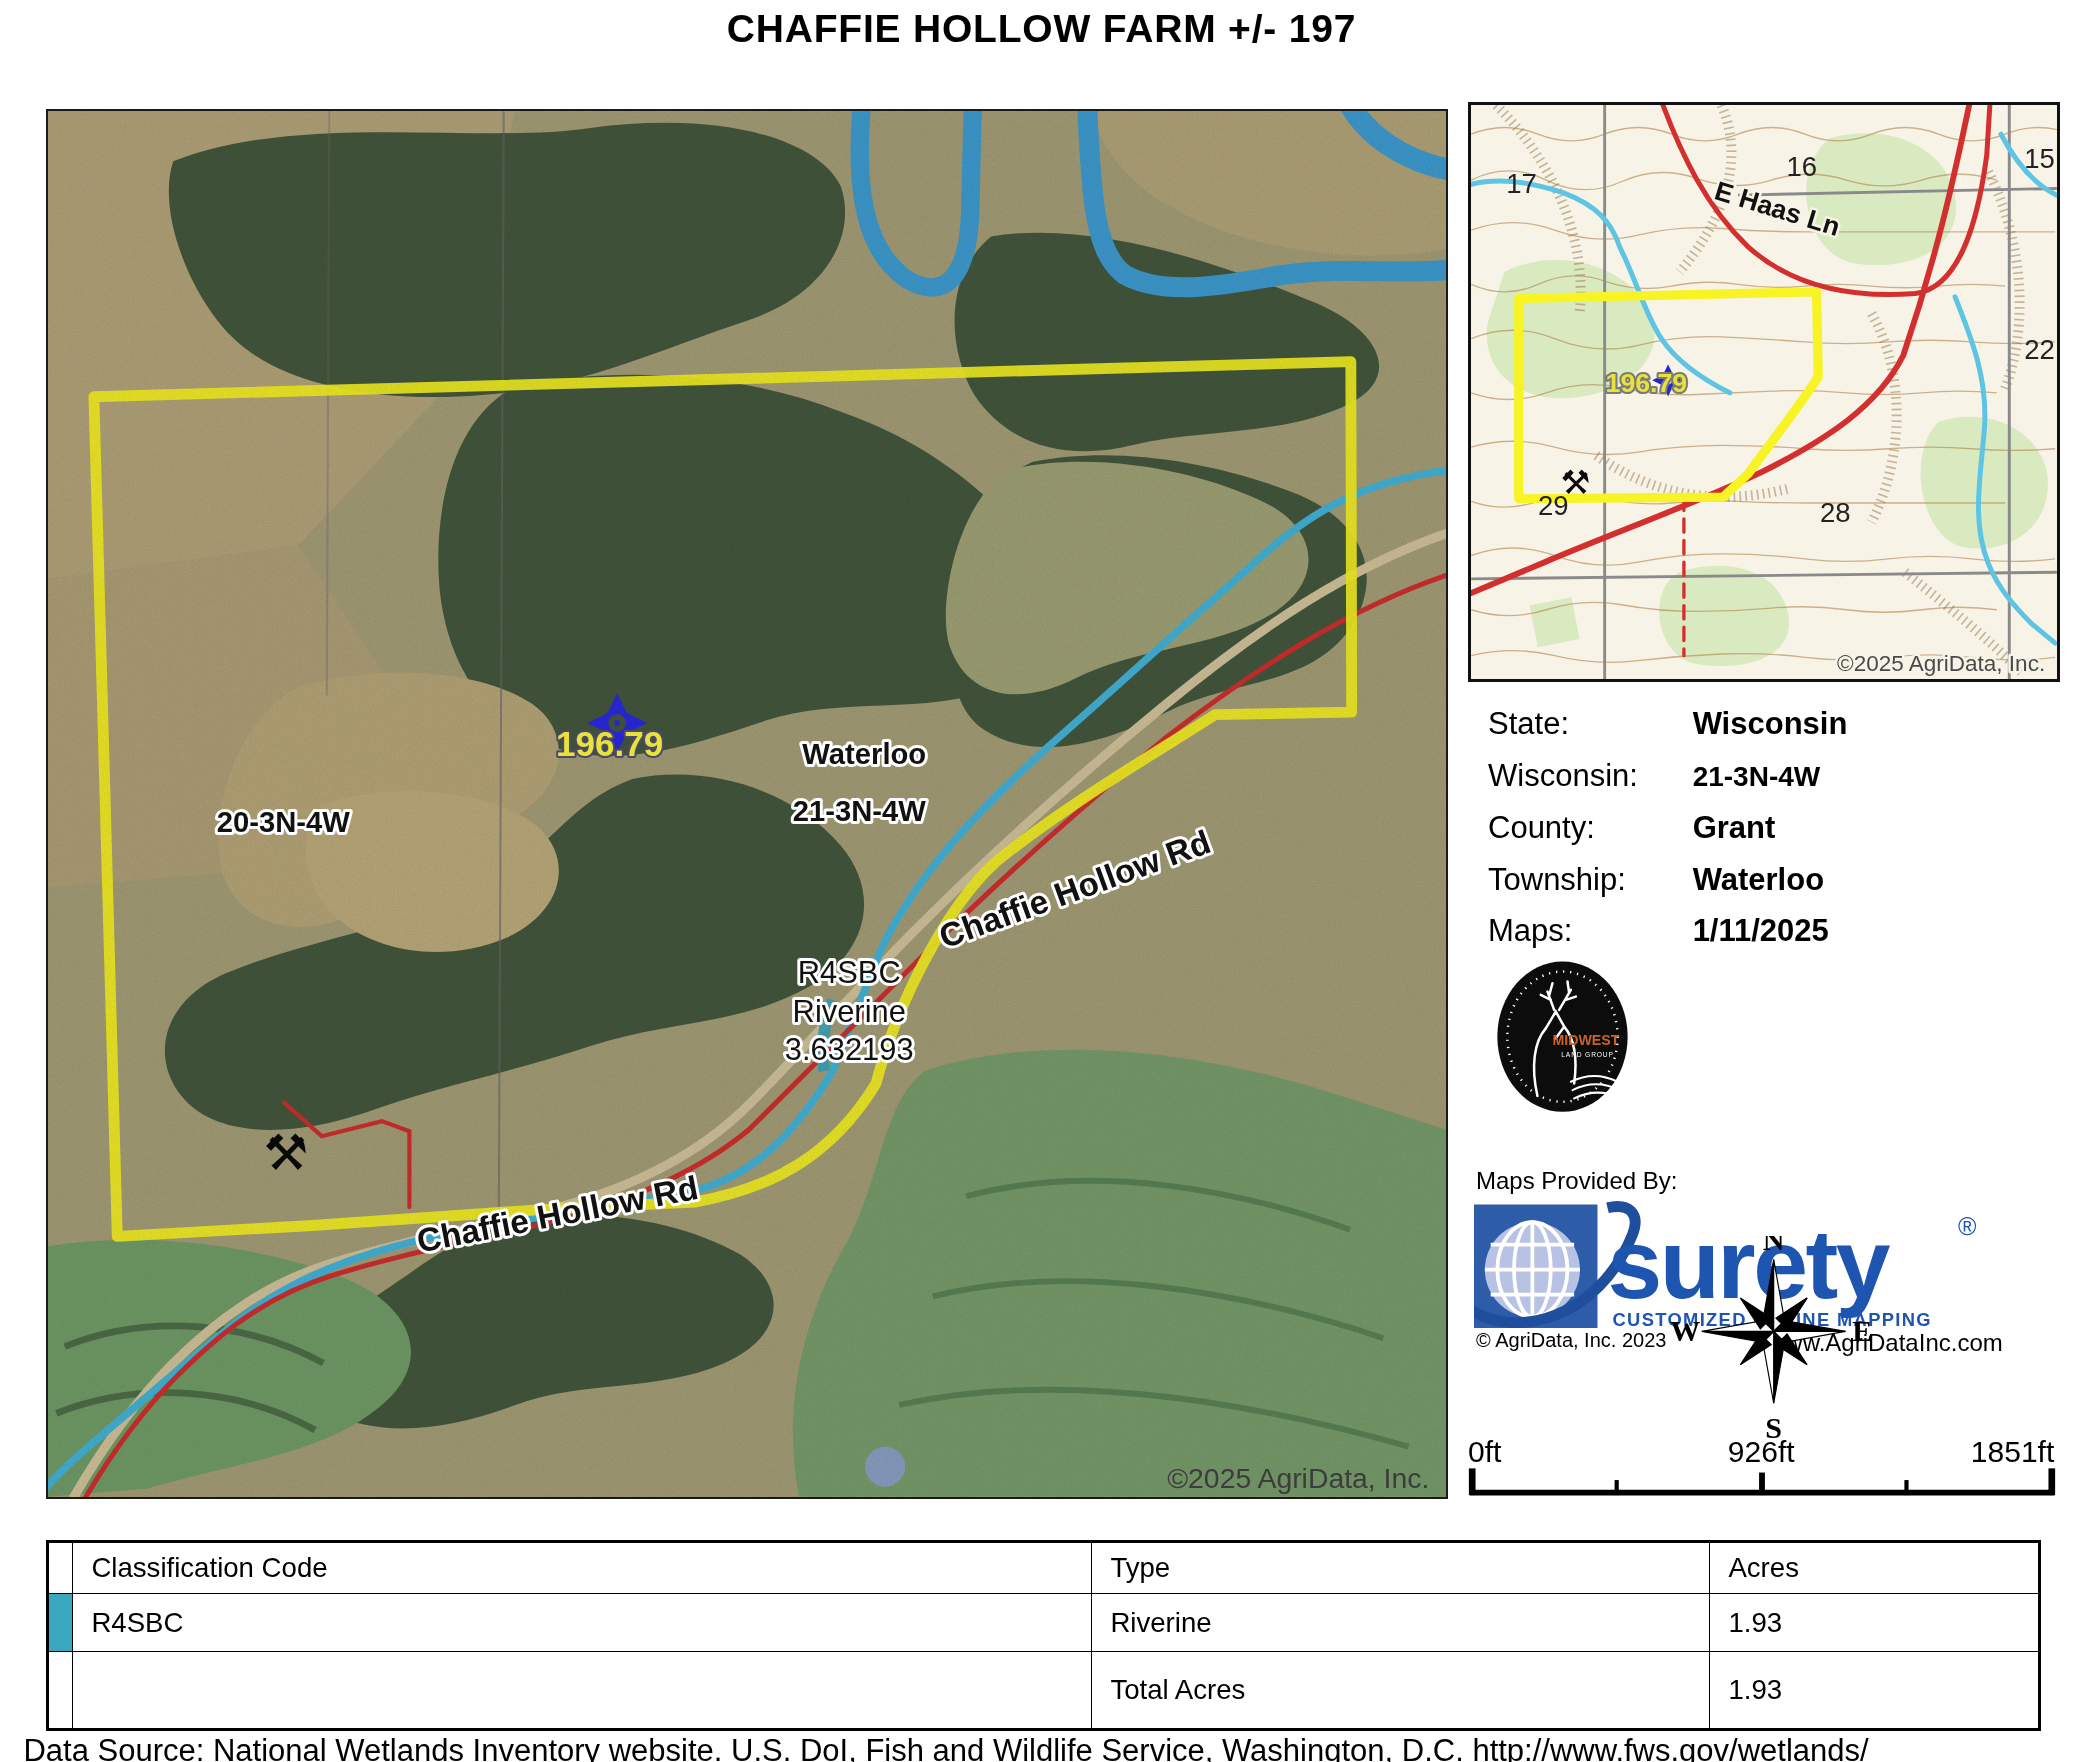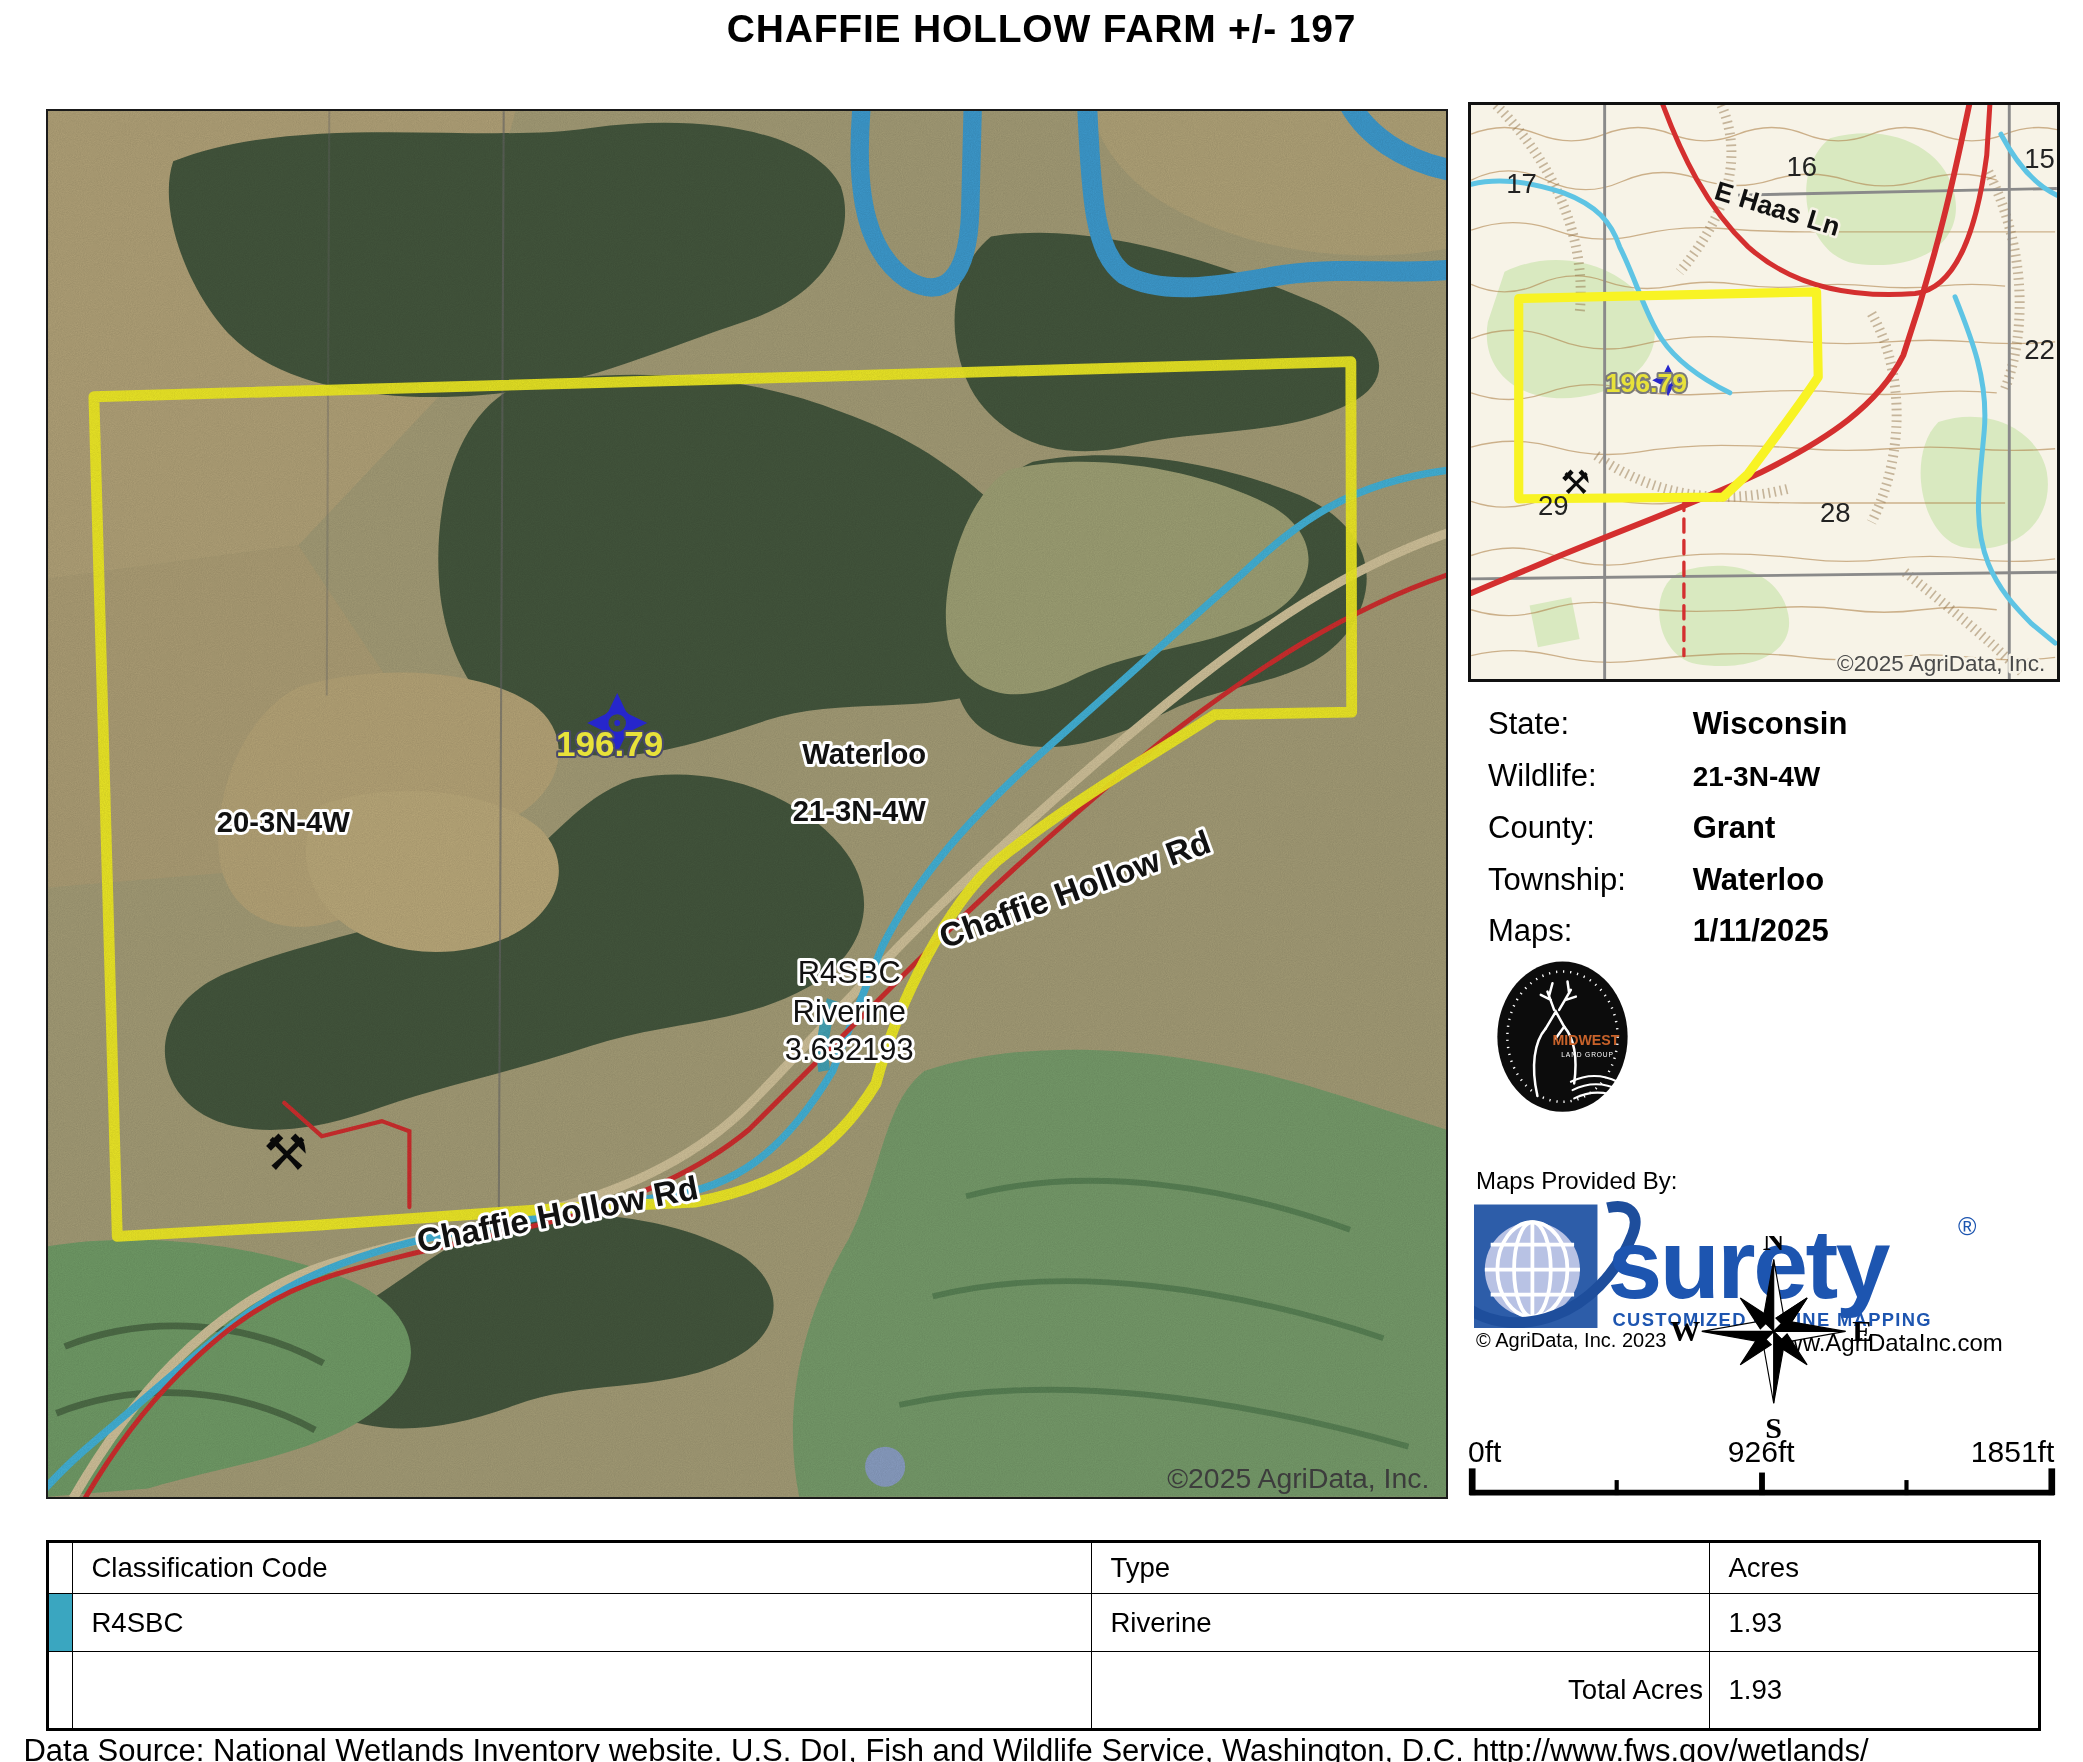--- a/index.html
+++ b/index.html
@@ -16,21 +16,21 @@
   .val-sm{font-size:28px;}
   #mapsby{left:1476px;top:1167px;font-size:24px;}
   #agricopy{left:1476px;top:1329px;font-size:20px;}
   #agriurl{left:1768px;top:1329px;font-size:24px;}
   
   #wtable{left:46px;top:1540px;border-collapse:collapse;table-layout:fixed;width:1991px;font-size:27.6px;border-radius:10px;}
   #wtable td{border:1.7px solid #000;padding:0 0 0 18.4px;vertical-align:middle;overflow:hidden;white-space:nowrap;}
   #wtable{border:3.3px solid #000;}
   #wtable .sw{padding:0;}
   #wtable .swfill{background:#3aa6c0;}
-  #wtable .right{text-align:right;padding-right:6px;}
+  #wtable .right{text-align:left;padding-right:15px;}
   #wtable tr.hr{height:52px;} #wtable tr.dr{height:58px;} #wtable tr.tr2{height:78px;}
   #datasource{left:23.4px;top:1733px;font-size:31px;}
   svg text{font-family:"Liberation Sans",sans-serif;}
   .halo{paint-order:stroke;stroke:#ffffff;stroke-width:7px;stroke-linejoin:round;}
   .halo2{paint-order:stroke;stroke:#f7f3e7;stroke-width:6px;stroke-linejoin:round;}
   .serifc{font-family:"Liberation Serif",serif;font-weight:bold;}
 </style>
 </head>
 <body>
 
@@ -209,21 +209,21 @@
       </g>
       <text x="688" y="678" font-size="27" text-anchor="end" fill="#4a4a4a" class="halo2">©2025 AgriData, Inc.</text>
     </svg>
   </div>
 
   <div class="abs inforow" style="top:706px">
     <span class="lab">State:</span>
     <span class="val">Wisconsin</span>
   </div>
   <div class="abs inforow" style="top:758px">
-    <span class="lab">Wildlife:</span>
+    <span class="lab">Wisconsin:</span>
     <span class="val val-sm">21-3N-4W</span>
   </div>
   <div class="abs inforow" style="top:862px">
     <span class="lab">Township:</span>
     <span class="val">Waterloo</span>
   </div>
   <div class="abs inforow" style="top:810px">
     <span class="lab">County:</span>
     <span class="val">Grant</span>
   </div>

